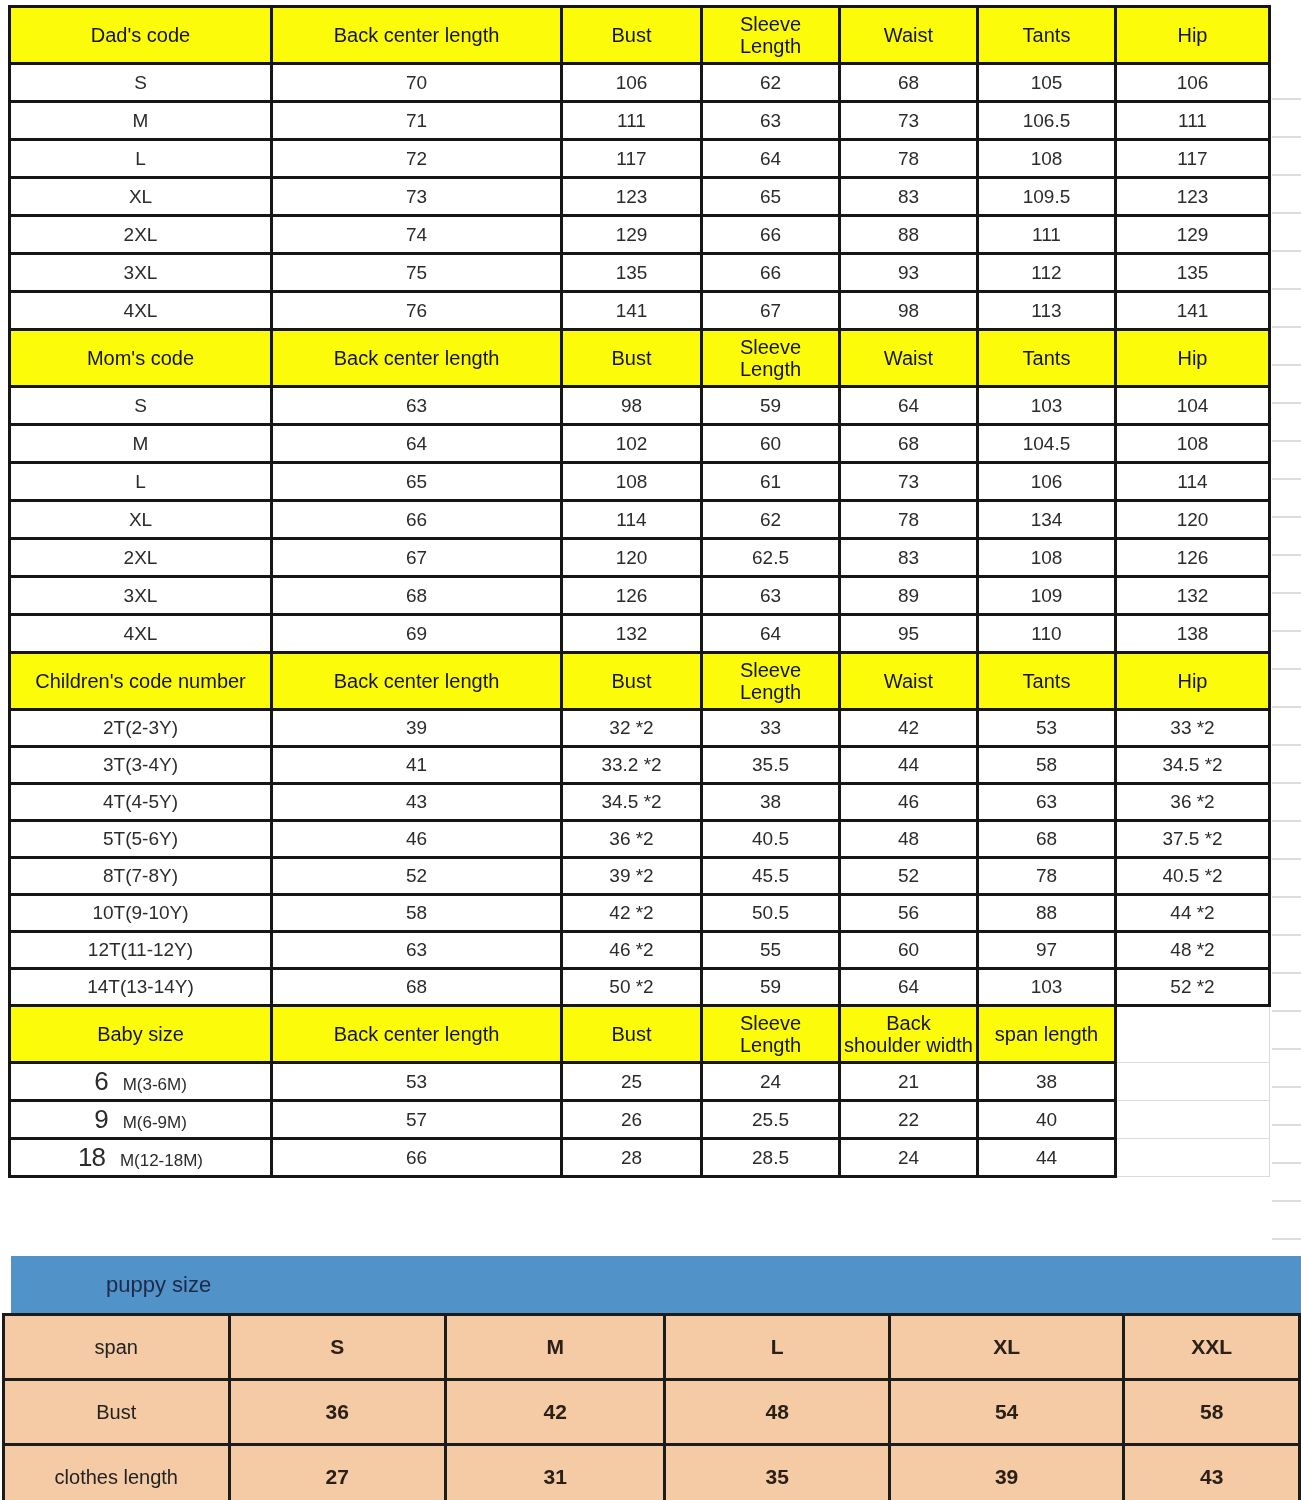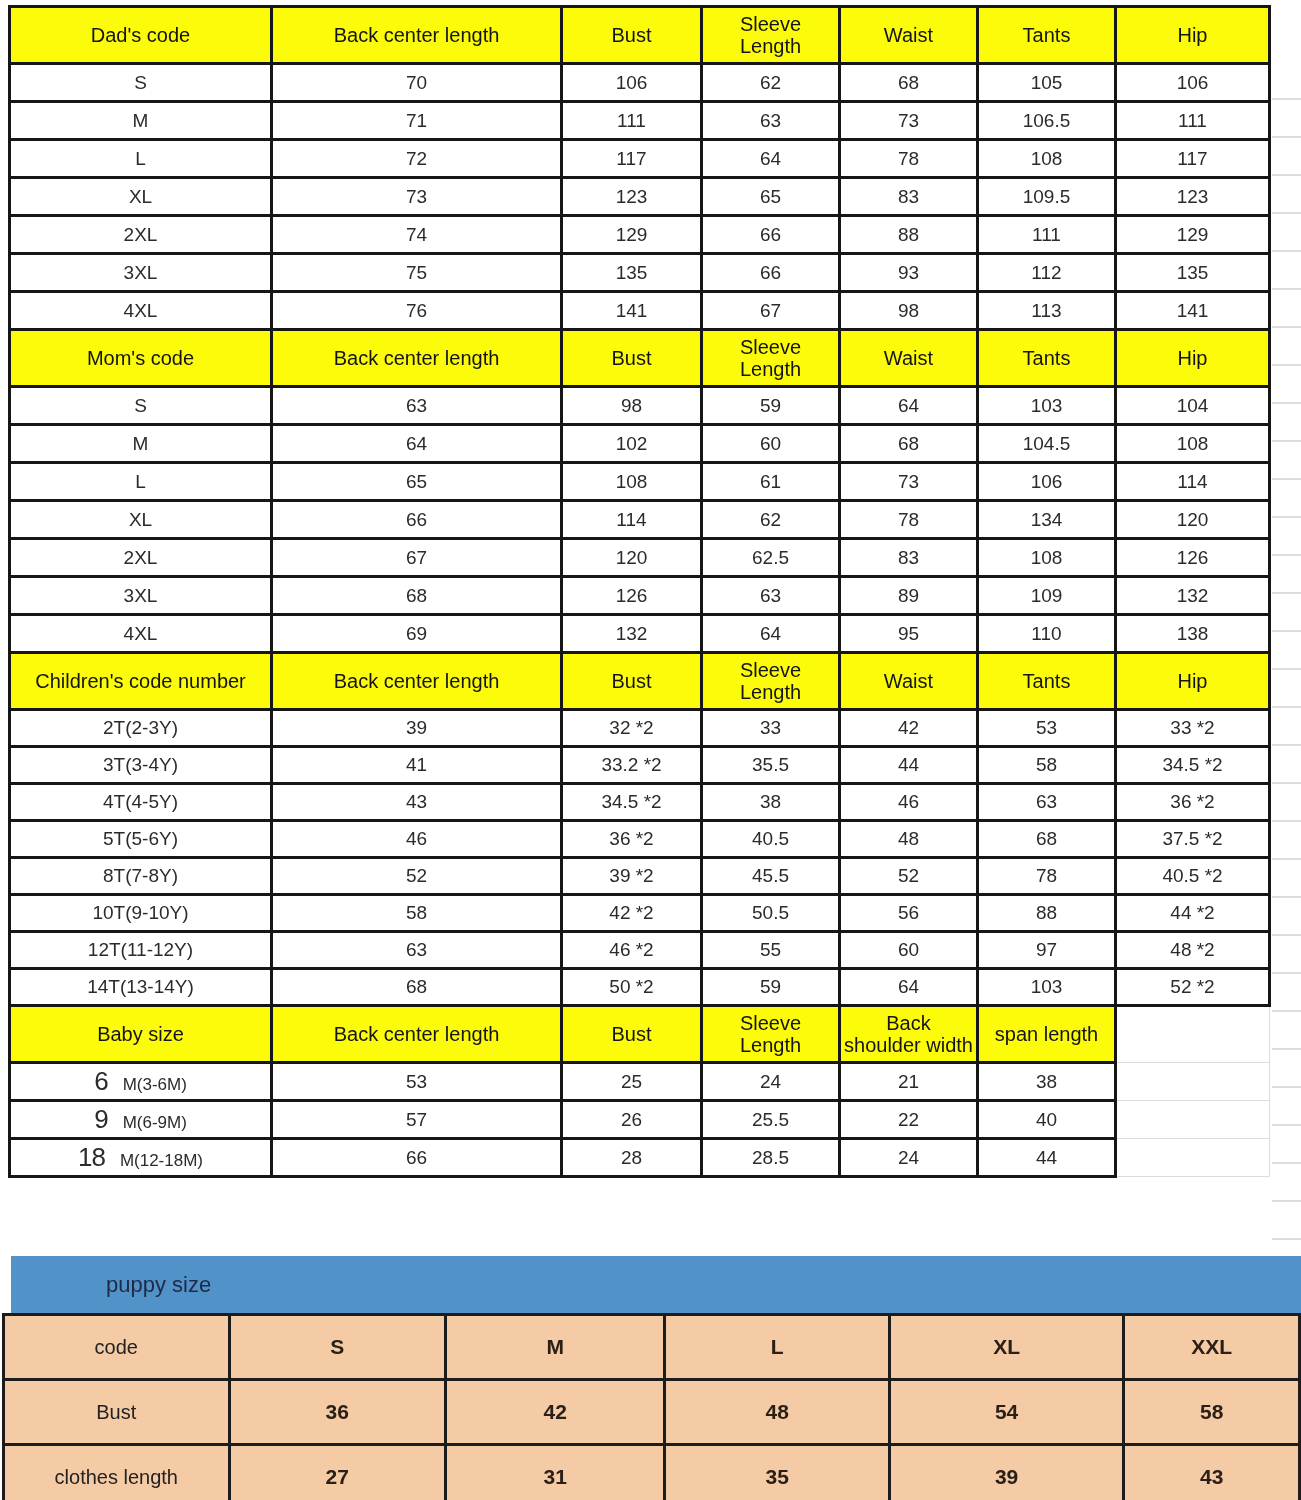--- a/index.html
+++ b/index.html
@@ -361,21 +361,21 @@
   <colgroup>
     <col style="width:226px">
       <col style="width:217px">
       <col style="width:220px">
     <col style="width:225px">
       <col style="width:235px">
       <col style="width:176px">
   </colgroup>
   <tbody>
       <tr>
-        <td class="plabel">code</td>
+        <td class="plabel">span</td>
         <td class="pval">S</td>
         <td class="pval">M</td>
         <td class="pval">L</td>
         <td class="pval">XL</td>
         <td class="pval">XXL</td>
       </tr>
       <tr>
         <td class="plabel">Bust</td>
         <td class="pval">36</td>
         <td class="pval">42</td>

